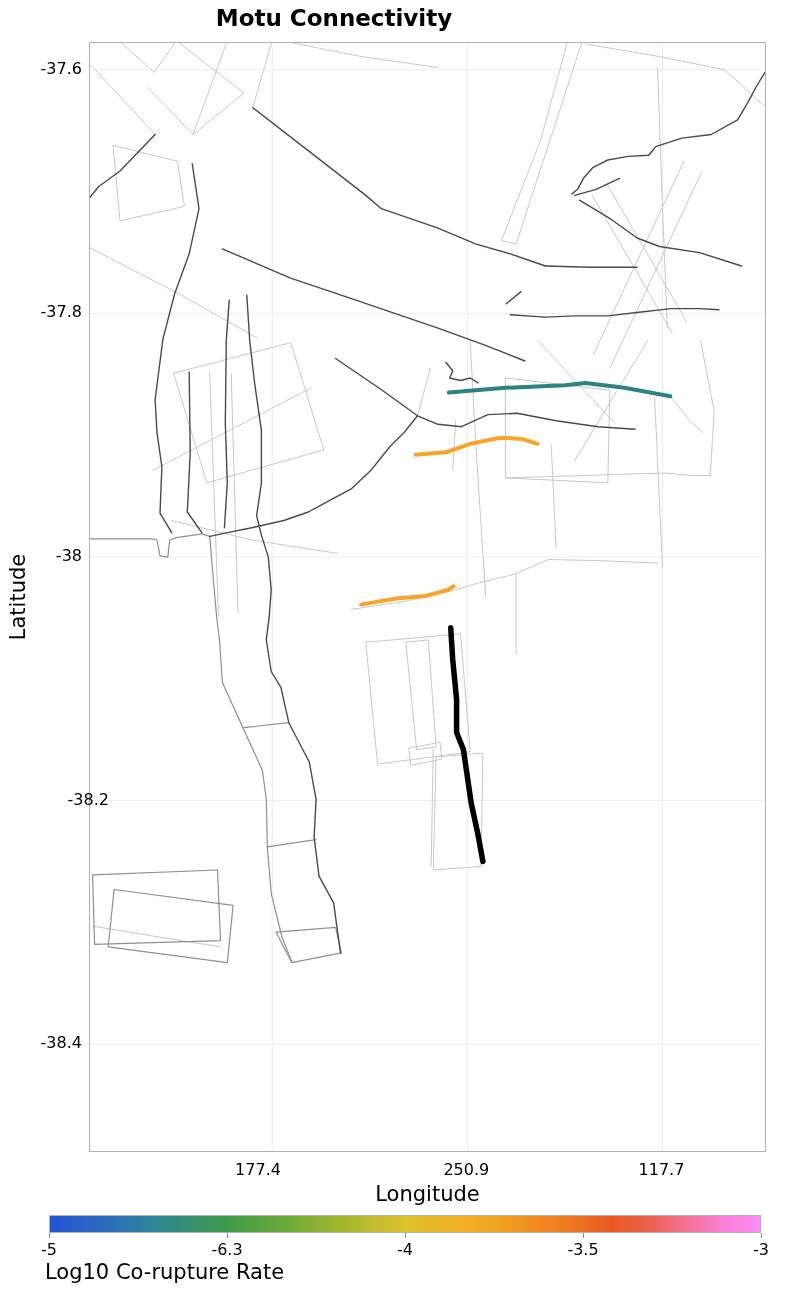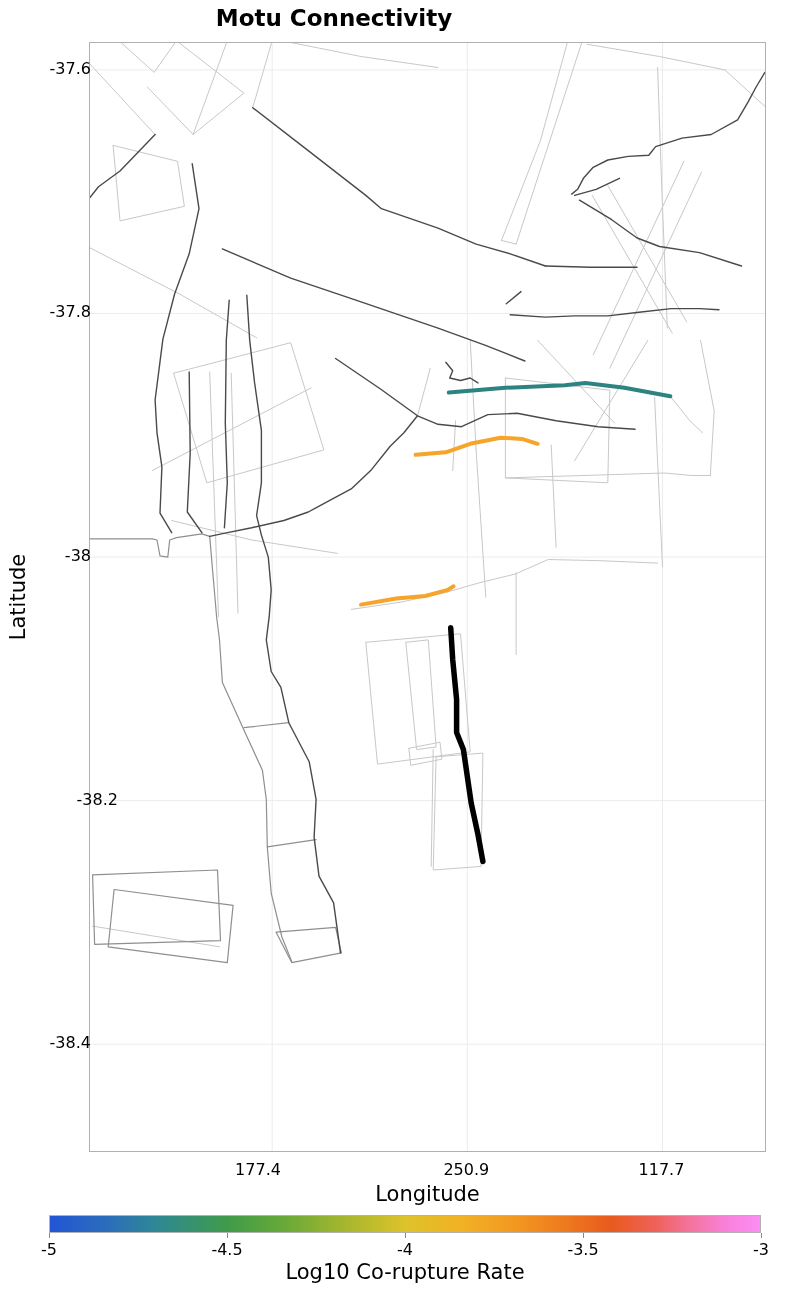--- a/index.html
+++ b/index.html
@@ -2,26 +2,26 @@
 <html><head>
 <meta charset="utf-8">
 <style>
   html,body{margin:0;padding:0;background:#ffffff;}
   body{width:800px;height:1298px;position:relative;font-family:"DejaVu Sans",sans-serif;color:#000;overflow:hidden;}
   .title{position:absolute;top:5px;left:0;width:668px;text-align:center;font-size:23px;font-weight:bold;}
   .plot{position:absolute;left:89px;top:42px;width:677px;height:1110px;border:1px solid #b0b0b0;box-sizing:border-box;background:#fff;}
   .plot svg{position:absolute;left:0;top:0;}
   .ylabel{position:absolute;top:597px;left:18px;transform:translate(-50%,-50%) rotate(-90deg);font-size:21px;white-space:nowrap;}
   .xlabel{position:absolute;top:1182px;left:89px;width:677px;text-align:center;font-size:21px;}
-  .ytick{position:absolute;left:0;width:82px;text-align:right;font-size:16px;height:18px;line-height:18px;padding-left:9px;}
+  .ytick{position:absolute;left:0;width:82px;text-align:right;font-size:16px;height:18px;line-height:18px;}
   .xtick{position:absolute;width:80px;text-align:center;font-size:16px;top:1160px;}
   .cbar{position:absolute;left:49px;top:1215px;width:712px;height:18px;border:1px solid #b3b3b3;box-sizing:border-box;}
   .cbar-tickmark{position:absolute;top:1233px;width:1px;height:5px;background:#888;}
   .cbar-ticklabel{position:absolute;top:1240px;width:60px;text-align:center;font-size:16px;}
-  .cbar-title{position:absolute;top:1260px;left:45px;width:720px;text-align:center;font-size:21px;}
+  .cbar-title{position:absolute;top:1260px;left:45px;width:720px;font-size:21px;}
 </style>
 </head>
 <body>
 
 <div class="fig">
   <div class="title">Motu Connectivity</div>
   <div class="ylabel">Latitude</div>
   <div class="plot">
     <svg id="map-svg" width="675" height="1108" viewBox="0 0 675 1108">
         <polyline points="182.2,1108.0 182.2,0.0" fill="none" stroke="#ececec" stroke-width="1" stroke-linejoin="round" stroke-linecap="round"></polyline>
@@ -115,21 +115,21 @@
       <div class="xtick" style="left: 218px;">177.4</div>
       <div class="xtick" style="left: 426.309px;">250.9</div>
       <div class="xtick" style="left: 621.452px;">117.7</div>
     </div>
   <div class="xlabel">Longitude</div>
   <div class="cbar" id="cbar" style="background: linear-gradient(to right, rgb(35, 85, 214) 0%, rgb(43, 109, 187) 8%, rgb(47, 136, 148) 15%, rgb(63, 155, 73) 25%, rgb(104, 169, 56) 33%, rgb(169, 183, 46) 42%, rgb(221, 195, 42) 50%, rgb(242, 177, 37) 58%, rgb(242, 154, 33) 65%, rgb(238, 124, 30) 72%, rgb(233, 90, 30) 79%, rgb(238, 97, 86) 85%, rgb(244, 115, 155) 90%, rgb(249, 128, 216) 95%, rgb(252, 141, 243) 100%);"></div>
   <div id="cbar-ticks">
       <div class="cbar-tickmark" style="left: 49px;"></div>
       <div class="cbar-ticklabel" style="left: 19px;">-5</div>
       <div class="cbar-tickmark" style="left: 227px;"></div>
-      <div class="cbar-ticklabel" style="left: 197px;">-4.5</div>
+      <div class="cbar-ticklabel" style="left: 197px;">-6.3</div>
       <div class="cbar-tickmark" style="left: 405px;"></div>
       <div class="cbar-ticklabel" style="left: 375px;">-4</div>
       <div class="cbar-tickmark" style="left: 583px;"></div>
       <div class="cbar-ticklabel" style="left: 553px;">-3.5</div>
       <div class="cbar-tickmark" style="left: 761px;"></div>
       <div class="cbar-ticklabel" style="left: 731px;">-3</div>
     </div>
   <div class="cbar-title">Log10 Co-rupture Rate</div>
 </div>
 

